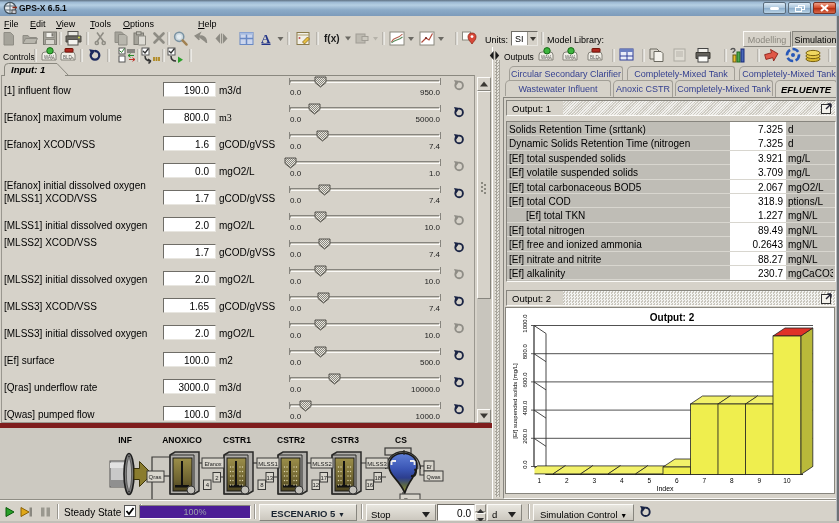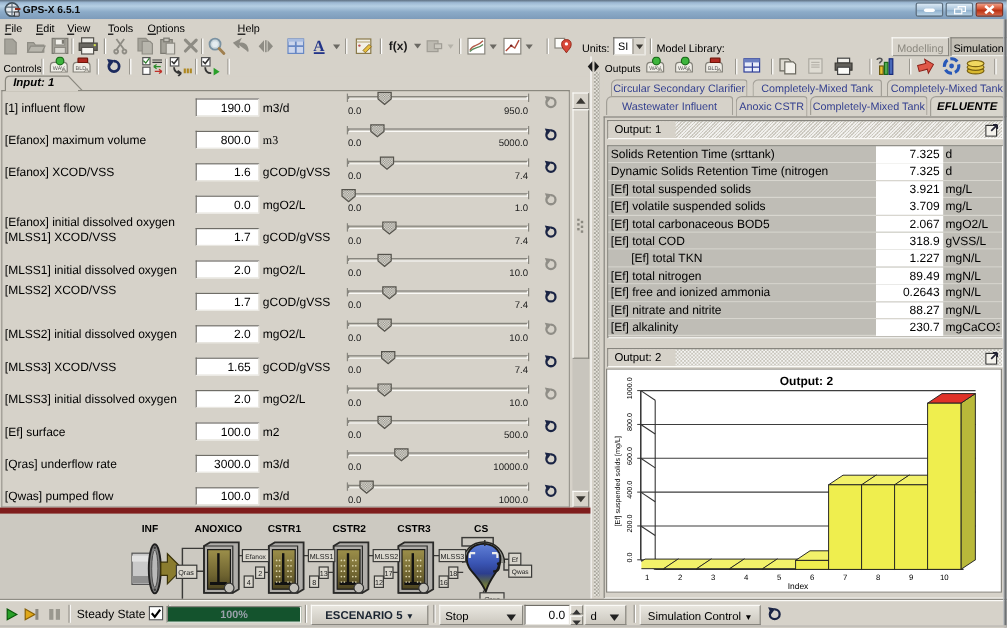--- a/index.html
+++ b/index.html
@@ -648,21 +648,21 @@
 <div class="abs" style="left:6px;top:103.2px;white-space:nowrap;">[Ef] volatile suspended solids</div>
 <div class="abs" style="left:227px;top:101.2px;width:56px;height:13.8px;background:#fff;text-align:right;padding:2px 3px 0 0;">3.709</div>
 <div class="abs" style="left:285px;top:103.2px;white-space:nowrap;overflow:hidden;width:45px;">mg/L</div>
 <div class="abs" style="left:4px;top:115.6px;width:328px;height:14.4px;background:#bfbdb6;border-bottom:1px solid #d8d6cf;"></div>
 <div class="abs" style="left:6px;top:117.6px;white-space:nowrap;">[Ef] total carbonaceous BOD5</div>
 <div class="abs" style="left:227px;top:115.6px;width:56px;height:13.8px;background:#fff;text-align:right;padding:2px 3px 0 0;">2.067</div>
 <div class="abs" style="left:285px;top:117.6px;white-space:nowrap;overflow:hidden;width:45px;">mgO2/L</div>
 <div class="abs" style="left:4px;top:130.0px;width:328px;height:14.4px;background:#bfbdb6;border-bottom:1px solid #d8d6cf;"></div>
 <div class="abs" style="left:6px;top:132.0px;white-space:nowrap;">[Ef] total COD</div>
 <div class="abs" style="left:227px;top:130.0px;width:56px;height:13.8px;background:#fff;text-align:right;padding:2px 3px 0 0;">318.9</div>
-<div class="abs" style="left:285px;top:132.0px;white-space:nowrap;overflow:hidden;width:45px;">gVSS/L</div>
+<div class="abs" style="left:285px;top:132.0px;white-space:nowrap;overflow:hidden;width:45px;">ptions/L</div>
 <div class="abs" style="left:4px;top:144.4px;width:328px;height:14.4px;background:#bfbdb6;border-bottom:1px solid #d8d6cf;"></div>
 <div class="abs" style="left:23px;top:146.4px;white-space:nowrap;">[Ef] total TKN</div>
 <div class="abs" style="left:227px;top:144.4px;width:56px;height:13.8px;background:#fff;text-align:right;padding:2px 3px 0 0;">1.227</div>
 <div class="abs" style="left:285px;top:146.4px;white-space:nowrap;overflow:hidden;width:45px;">mgN/L</div>
 <div class="abs" style="left:4px;top:158.8px;width:328px;height:14.4px;background:#bfbdb6;border-bottom:1px solid #d8d6cf;"></div>
 <div class="abs" style="left:6px;top:160.8px;white-space:nowrap;">[Ef] total nitrogen</div>
 <div class="abs" style="left:227px;top:158.8px;width:56px;height:13.8px;background:#fff;text-align:right;padding:2px 3px 0 0;">89.49</div>
 <div class="abs" style="left:285px;top:160.8px;white-space:nowrap;overflow:hidden;width:45px;">mgN/L</div>
 <div class="abs" style="left:4px;top:173.2px;width:328px;height:14.4px;background:#bfbdb6;border-bottom:1px solid #d8d6cf;"></div>
 <div class="abs" style="left:6px;top:175.2px;white-space:nowrap;">[Ef] free and ionized ammonia</div>
@@ -951,21 +951,21 @@
       <rect x="25.5" y="3.5" width="2.5" height="9" fill="#8a8880"></rect>
 <rect x="37" y="3.5" width="3.5" height="9" fill="#9a988f"></rect>
       <rect x="42.5" y="3.5" width="3.5" height="9" fill="#9a988f"></rect>
 </svg>
 <div class="vsep" style="left:57px;top:4px;height:15px;"></div>
 <div class="abs" style="left:64px;top:7px;">Steady State</div>
 <div class="abs" style="left:124px;top:5px;width:12px;height:12px;background:#fff;border:1px solid #555;"><svg width="10" height="10">
         <path d="M1.5 5 l2.5 3 l4.5-6" stroke="#000" stroke-width="1.8" fill="none"></path>
       </svg></div>
 <div class="vsep" style="left:140px;top:4px;height:15px;"></div>
-<div class="abs sunken" style="left:139px;top:5px;width:112px;height:14px;background:#14532d;font-weight:bold;">
+<div class="abs sunken" style="left:139px;top:5px;width:112px;height:14px;background:#4c1d95;">
       <div style="text-align:center;color:#9aa1ab;font-size:9px;padding-top:1px;">100%</div>
     </div>
 <div class="vsep" style="left:254px;top:4px;height:15px;"></div>
 <div class="abs raised" style="left:259px;top:4px;width:98px;height:17px;background:linear-gradient(#e8e6df,#ccc8bf);text-align:center;padding-top:3px;font-weight:bold;font-size:9.5px;color:#1a2430;">ESCENARIO 5 <span style="font-size:7px;">▼</span></div>
 <div class="vsep" style="left:361px;top:4px;height:15px;"></div>
 <div class="abs raised" style="left:366px;top:4px;width:70px;height:17px;background:linear-gradient(#e8e6df,#ccc8bf);padding:3.5px 0 0 4px;font-size:9.5px;">Stop<svg style="position:absolute;right:4px;top:6px" width="9" height="7">
         <path d="M0 1 l8 0 l-4 5.5 z" fill="#222"></path>
       </svg></div>
 <div class="abs whitebox" style="left:437px;top:4px;width:38px;height:17px;text-align:right;padding:3px 3px 0 0;">0.0</div>
 <div class="abs" style="left:475px;top:4px;width:11px;height:17px;">

